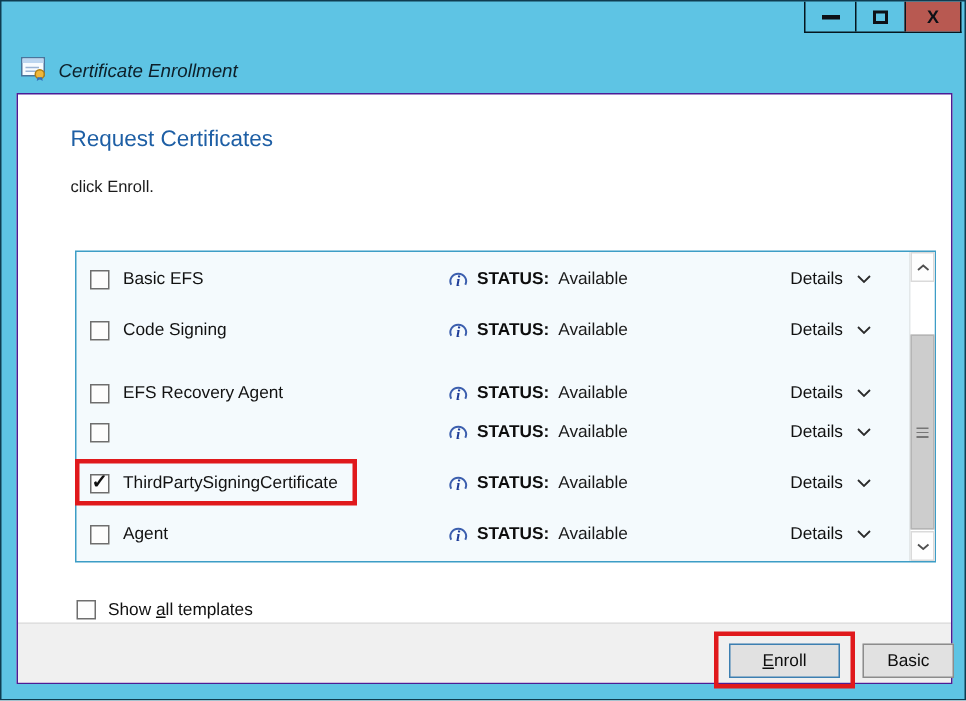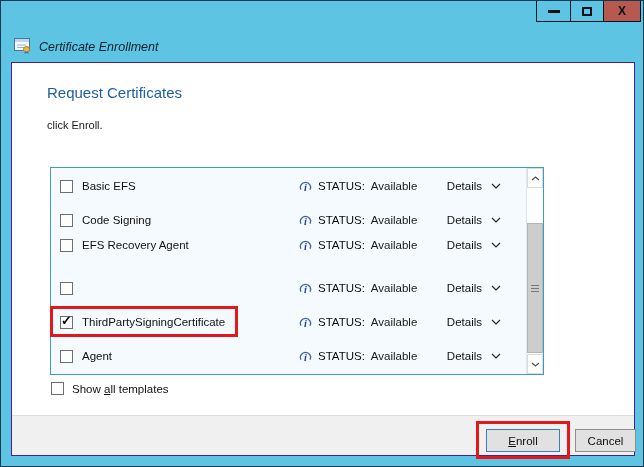--- a/index.html
+++ b/index.html
@@ -19,43 +19,43 @@
   .glyph-close{font-size:12px;font-weight:700;color:#0d1117;line-height:1;}
   
   .app-icon{position:absolute;left:13px;top:37px;width:18px;height:16px;}
   .title{position:absolute;left:38px;top:39px;font-size:12.5px;color:#0d1f29;font-style:italic;}
   
   .panel{position:absolute;left:10px;top:61px;width:624px;height:394px;background:#ffffff;border:1px solid #4c1d95;}
   .heading{position:absolute;left:35px;top:21px;font-size:15px;color:#1e5fa5;}
   .desc{position:absolute;left:35px;top:54px;font-size:11px;line-height:16px;color:#1a1a1a;}
   .desc div{white-space:nowrap;}
   
-  .listbox{position:absolute;left:38px;top:104px;width:494px;height:208px;background:#f4fafd;border:1px solid #3d9dc6;}
+  .listbox{position:absolute;left:38px;top:104px;width:574px;height:208px;background:#f4fafd;border:1px solid #3d9dc6;}
   .rows{position:absolute;left:0;top:0;bottom:0;right:17px;}
   .row{position:absolute;left:0;right:0;height:34px;display:flex;align-items:center;padding-left:9px;font-size:11.5px;}
-  .row:nth-child(1){top:1px}.row:nth-child(2){top:35px}.row:nth-child(3){top:60px}
+  .row:nth-child(1){top:1px}.row:nth-child(2){top:35px}.row:nth-child(3){top:77px}
   .row:nth-child(4){top:103px}.row:nth-child(5){top:137px}.row:nth-child(6){top:171px}
   .checkbox{width:13px;height:13px;background:#fdfdfd;border:1px solid #6e6e6e;flex:0 0 auto;position:relative;}
   .checkbox .mark{position:absolute;left:0px;top:-3px;font-size:13px;font-weight:700;color:#101010;line-height:13px;}
   .row-label{margin-left:9px;color:#121212;}
   .status{position:absolute;left:247px;display:flex;align-items:center;}
   .info-icon{width:15px;height:15px;margin-right:5px;}
-  .status-label{font-weight:400;color:#0d0d0d;}
+  .status-label{font-weight:700;color:#0d0d0d;}
   .status-value{margin-left:6px;color:#1a1a1a;}
   .details{position:absolute;right:25px;display:flex;align-items:center;cursor:default;}
   .details .chev{margin-left:9px;display:flex;align-items:center;}
   
   .scrollbar{position:absolute;right:0;top:0;bottom:0;width:17px;background:#ffffff;border-left:1px solid #e3e8ea;}
   .scroll-btn{position:absolute;left:0;right:0;height:20px;background:#fefefe;border:1px solid #dadada;display:flex;align-items:center;justify-content:center;}
   .scroll-btn.up{top:0;}
   .scroll-btn.down{bottom:0;}
   .thumb{position:absolute;left:0;right:0;top:55px;height:130px;background:#cdcdcd;border:1px solid #b5b5b5;display:flex;align-items:center;justify-content:center;}
   .grip{width:8px;height:7px;background:repeating-linear-gradient(to bottom,#767676 0 1px,rgba(0,0,0,0) 1px 3px);}
   
-  .showall{position:absolute;left:39px;top:319px;display:flex;align-items:center;font-size:11.5px;}
+  .showall{position:absolute;left:39px;top:337px;display:flex;align-items:center;font-size:11.5px;}
   .showall .checkbox{margin-right:8px;}
   .accel{text-decoration:underline;}
   
   .footer{position:absolute;left:0;right:0;bottom:0;height:40px;background:#f0f0f0;border-top:1px solid #dfdfdf;}
   .btn{position:absolute;top:13px;height:23px;font-size:11.5px;font-family:"Liberation Sans",sans-serif;background:#e1e1e1;color:#0d0d0d;padding:0;}
   .btn.enroll{left:474px;width:74px;border:1px solid #3c7fb1;}
   .btn.cancel{left:563px;width:61px;border:1px solid #8c8c8c;}
   
   .hl{position:absolute;border:3px solid #e0191c;pointer-events:none;}
   .hl-template{left:38px;top:243px;width:188px;height:31px;}
@@ -263,20 +263,20 @@
       <span class="checkbox"></span>
       <span>
         <span>Show </span><span class="accel">a</span><span>ll templates</span>
       </span>
     </div>
 
     <div class="footer">
       <button class="btn enroll">
         <span class="accel">E</span><span>nroll</span>
       </button>
-      <button class="btn cancel">Cancel</button>
+      <button class="btn cancel">Basic</button>
     </div>
 
     <div class="hl hl-template"></div>
     <div class="hl hl-enroll"></div>
 
   </div>
 </div>
 
 </body></html>

